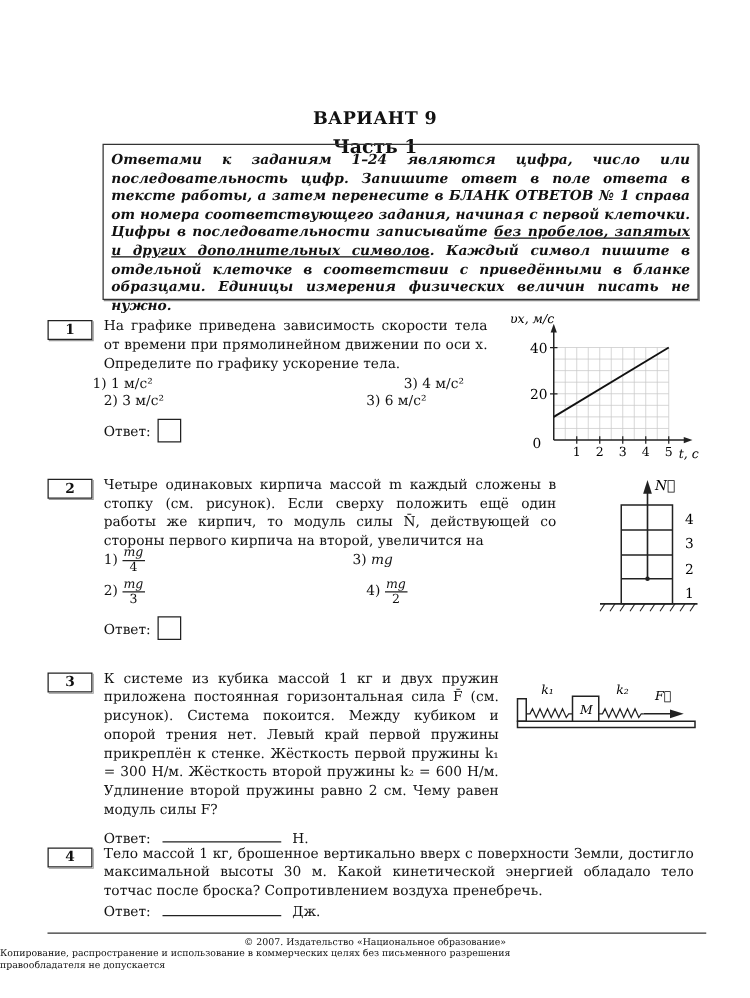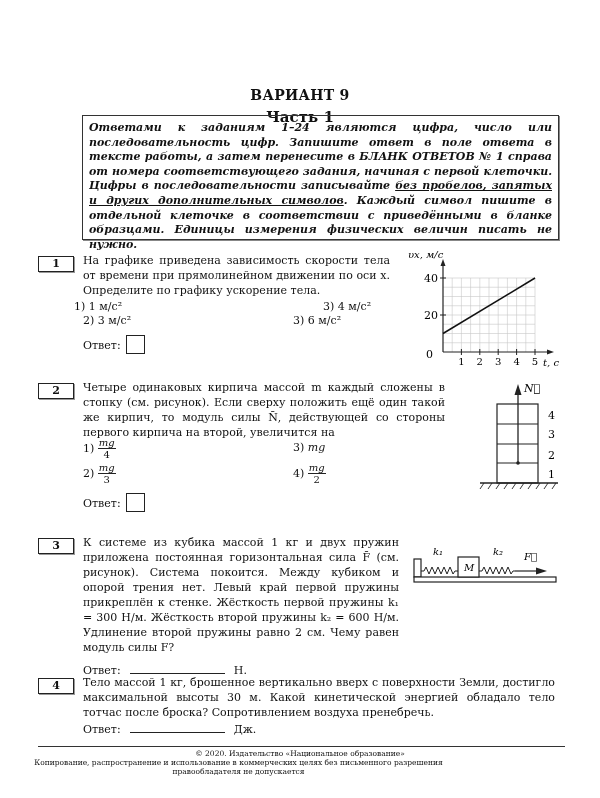--- a/index.html
+++ b/index.html
@@ -19,21 +19,21 @@
   .qtext { font-size:11px; line-height:15px; text-align:justify; }
   .opt { font-size:11px; line-height:14px; }
   .ans-label { font-size:11px; }
   .ans-box { width:17px; height:17px; border:1.2px solid #222; display:inline-block; vertical-align:middle; }
   .ans-line { display:inline-block; width:95px; border-bottom:1px solid #222; height:11px; vertical-align:baseline; margin:0 4px; }
   .frac { display:inline-block; vertical-align:middle; text-align:center; font-size:10px; line-height:11px; }
   .frac .num { display:block; border-bottom:1px solid #222; font-style:italic; padding:0 1px; }
   .frac .den { display:block; }
   .footer-rule { left:38px; top:746px; width:527px; height:0; border-top:1.2px solid #333; }
   .footer1 { left:0; width:600px; top:749px; text-align:center; font-size:7.5px; }
-  .footer2 { left:0; width:477px; top:758px; text-align:center; font-size:7.5px; }
+  .footer2 { left:0; width:477px; top:758px; text-align:left; font-size:7.5px; }
   svg text { font-family:"DejaVu Serif","Liberation Serif",serif; }
 </style>
 </head>
 <body>
 
 <div class="abs title" id="t-variant">ВАРИАНТ 9</div>
 <div class="abs title" id="t-part">Часть 1</div>
 
 <div class="abs instr"><span>Ответами к заданиям 1–24 являются цифра, число или последовательность цифр. Запишите ответ в поле ответа в тексте работы, а затем перенесите в БЛАНК ОТВЕТОВ № 1 справа от номера соответствующего задания, начиная с первой клеточки. Цифры в последовательности записывайте </span><u>без пробелов, запятых и других дополнительных символов</u><span>. Каждый символ пишите в отдельной клеточке в соответствии с приведёнными в бланке образцами. Единицы измерения физических величин писать не нужно.</span></div>
 
@@ -93,30 +93,30 @@
       <text x="38" y="37" font-size="11" text-anchor="end">40</text>
     </g>
   <g id="chart-series">
       <polyline points="43,88.5 135,33" fill="none" stroke="#111" stroke-width="1.5"></polyline>
     </g>
   <text id="chart-ylabel" x="8" y="13" font-size="10" font-style="italic">υx, м/с</text>
   <text id="chart-xlabel" x="143" y="121" font-size="10" font-style="italic">t, c</text>
 </svg>
 
 <div class="abs qnum" style="top:383px;">2</div>
-<div class="abs qtext" style="left:83px; top:380px; width:362px;">Четыре одинаковых кирпича массой m каждый сложены в стопку (см. рисунок). Если сверху положить ещё один такой же кирпич, то модуль силы N̄, действующей со стороны первого кирпича на второй, увеличится на</div>
+<div class="abs qtext" style="left:83px; top:380px; width:362px;">Четыре одинаковых кирпича массой m каждый сложены в стопку (см. рисунок). Если сверху положить ещё один работы же кирпич, то модуль силы N̄, действующей со стороны первого кирпича на второй, увеличится на</div>
 <div class="abs opt" style="left:83px; top:437px;">
   <span>1)</span>
   <span class="frac"><span class="num">mg</span><span class="den">4</span></span>
 </div>
 <div class="abs opt" style="left:83px; top:462px;">
   <span>2)</span>
   <span class="frac"><span class="num">mg</span><span class="den">3</span></span>
 </div>
-<div class="abs opt" style="left:293px; top:441px;">
+<div class="abs opt" style="left:282px; top:441px;">
   <span>3)</span>
   <i>mg</i>
 </div>
 <div class="abs opt" style="left:293px; top:462px;">
   <span>4)</span>
   <span class="frac"><span class="num">mg</span><span class="den">2</span></span>
 </div>
 <div class="abs" style="left:83px; top:492px;">
   <span class="ans-label">Ответ:</span>
   <span class="ans-box"></span>
@@ -176,14 +176,14 @@
 
 <div class="abs qnum" style="top:678px;">4</div>
 <div class="abs qtext" style="left:83px; top:675px; width:472px;">Тело массой 1 кг, брошенное вертикально вверх с поверхности Земли, достигло максимальной высоты 30 м. Какой кинетической энергией обладало тело тотчас после броска? Сопротивлением воздуха пренебречь.</div>
 <div class="abs" style="left:83px; top:718px;text-align:center;">
   <span class="ans-label">Ответ:</span>
   <span class="ans-line"></span>
   <span class="ans-label">Дж.</span>
 </div>
 
 <div class="abs footer-rule"></div>
-<div class="abs footer1">© 2020. Издательство «Национальное образование»</div>
+<div class="abs footer1">© 2007. Издательство «Национальное образование»</div>
 <div class="abs footer2">Копирование, распространение и использование в коммерческих целях без письменного разрешения правообладателя не допускается</div>
 
 </body></html>

